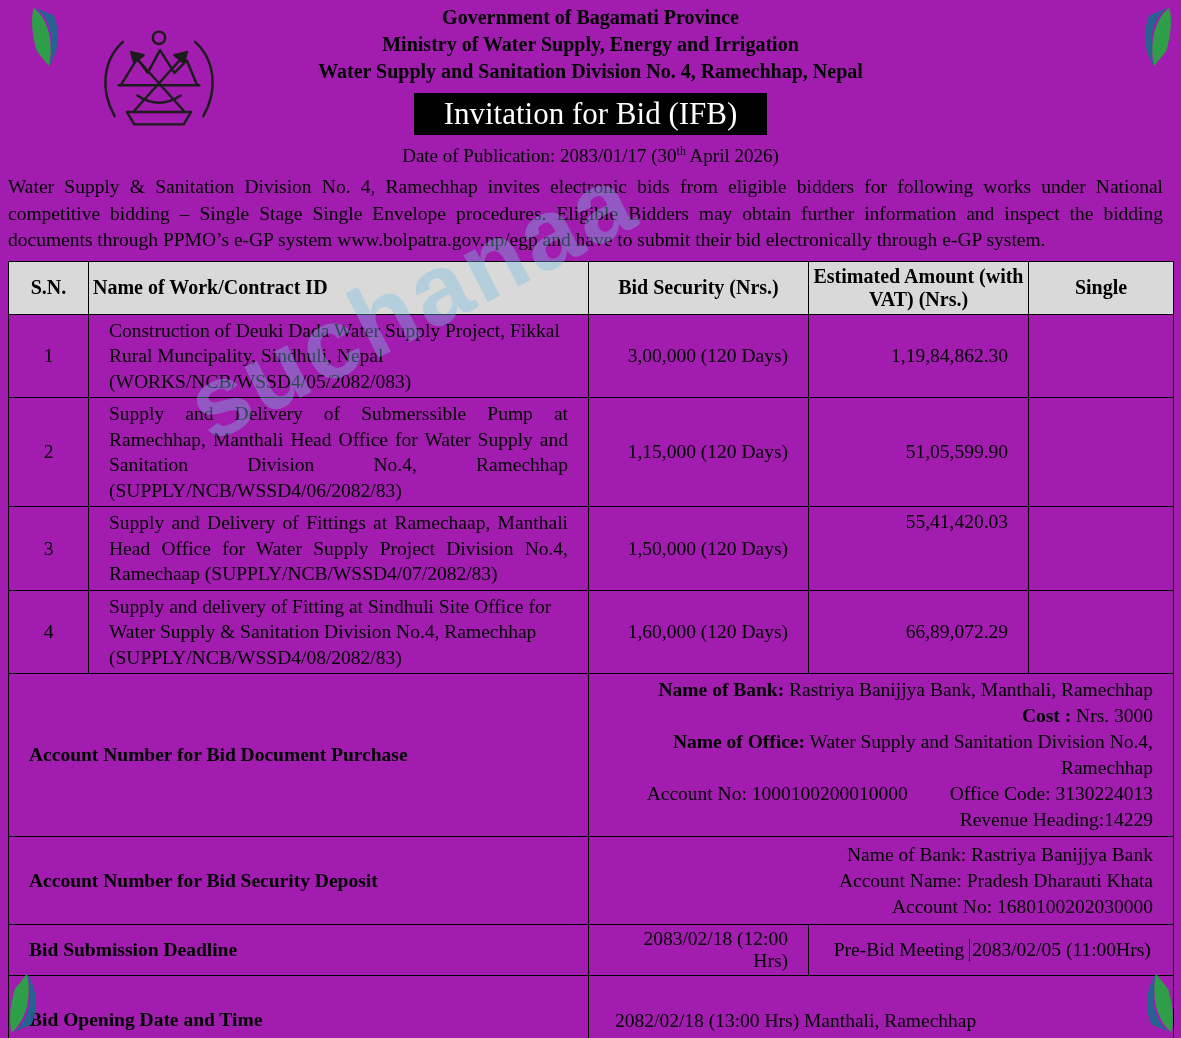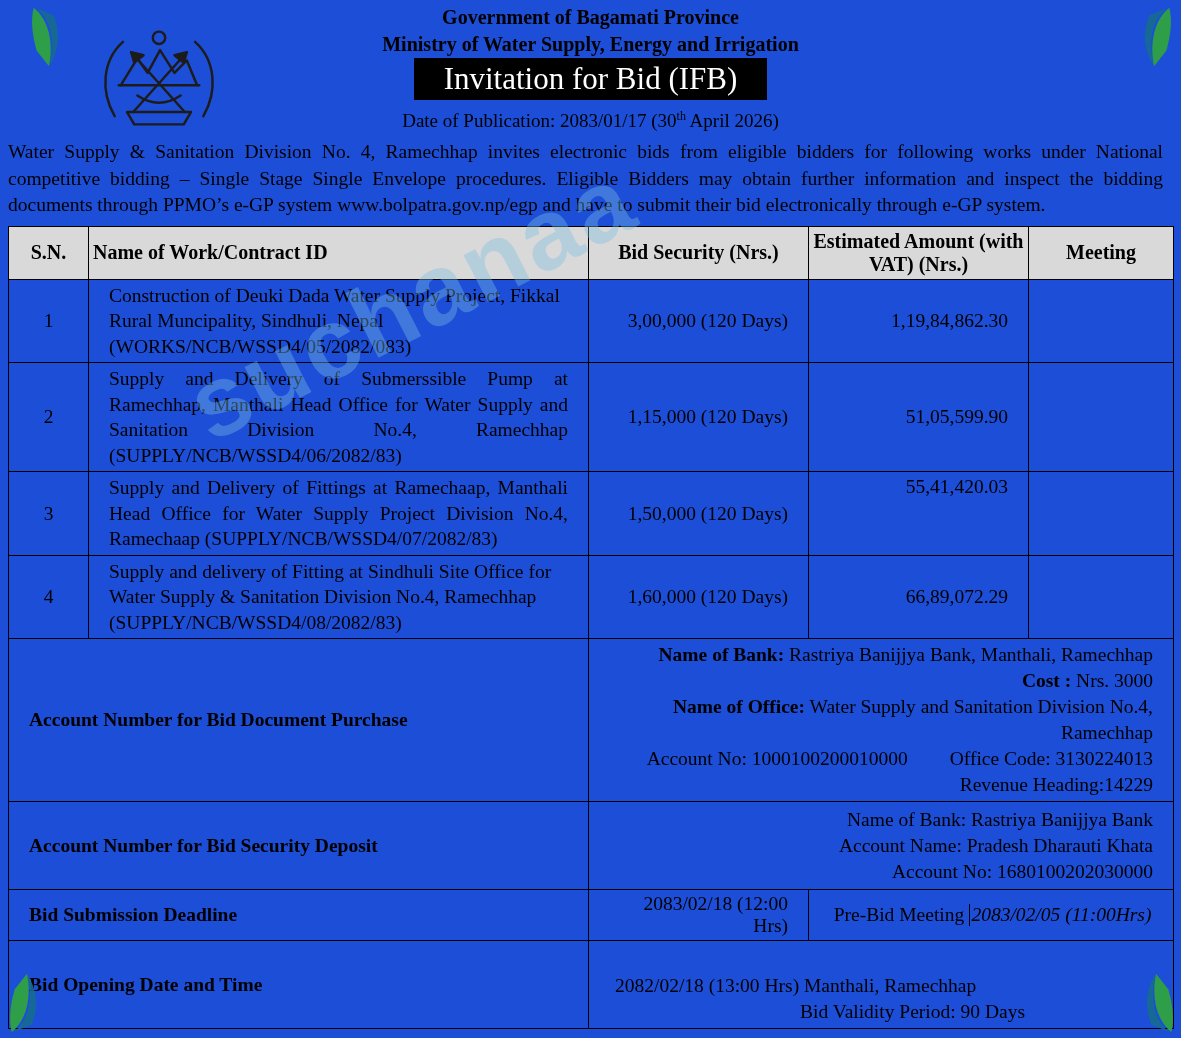--- a/index.html
+++ b/index.html
@@ -1,32 +1,32 @@
 <!DOCTYPE html>
 <html><head>
 <meta charset="utf-8">
 <style>
   * { box-sizing: border-box; margin: 0; padding: 0; }
   html,body { background:#ffffff; }
   body { width:1181px; height:1038px; font-family:"Liberation Serif", serif; color:#000; position:relative; overflow:hidden; }
-  .page { position:relative; width:1181px; height:1038px; background:#1d4ed8; }
+  .page { position:relative; width:1181px; height:1038px; background:#a21caf; }
 
   
   .corner { position:absolute; width:46px; height:66px; pointer-events:none; }
   .corner.tl { left:26px; top:4px; }
   .corner.tr { right:4px; top:4px; transform:scaleX(-1); }
   .corner.bl { left:4px; bottom:2px; transform:scaleY(-1); }
   .corner.br { right:2px; bottom:2px; transform:scale(-1,-1); }
 
   
   .emblem { position:absolute; left:92px; top:20px; width:134px; height:116px; }
 
   .header { text-align:center; padding-top:4px; }
   .hline { font-size:20px; font-weight:bold; line-height:27px; }
-  .banner-wrap { }
+  .banner-wrap { margin-top:8px; }
   .banner { display:inline-block; background:#000; color:#fff; font-size:31px; line-height:40px; padding:1px 30px; font-weight:normal; }
   .pubdate { font-size:19px; margin-top:9px; }
   .pubdate sup { font-size:12px; }
 
   .intro { margin:7px 18px 7px 8px; text-align:justify; font-size:19.5px; line-height:26.5px; }
 
   table.bid { border-collapse:collapse; margin:0 8px; width:1165px; table-layout:fixed; }
   table.bid th, table.bid td { border:1.6px solid #000; }
   table.bid th { background:#d9d9d9; font-size:20px; font-weight:bold; padding:3px 4px; vertical-align:middle; }
   th.name-h { text-align:left; padding-left:10px; }
@@ -36,21 +36,21 @@
   td.work.just { text-align:justify; }
   td.num { text-align:right; }
   td.num.top { vertical-align:top; padding-top:4px; }
   td.rowlabel { font-weight:bold; font-size:20px; padding-left:12px; }
   td.acct { text-align:right; padding-left:10px; line-height:26px; font-size:19.5px; }
   .acct-line b { font-weight:bold; }
   .oc { margin-left:42px; }
   .split { display:flex; align-items:flex-start; height:100%; }
   .split > span { display:flex; align-items:center; justify-content:center; }
   .split .a { flex:0 0 43.5%; border-right:1.6px solid #000; }
-  .split .b { flex:1;font-style:italic; }
+  .split .b { flex:1; }
   td.nopad { padding:0; }
   .open-l1 { text-align:left; padding-left:6px; line-height:26px;margin-top:29px; }
   .open-l2 { text-align:right; padding-right:128px; line-height:26px; }
 
   .division-chief { text-align:right; font-size:22px; font-weight:bold; margin:6px 10px 0 0; }
 
   .watermark { position:absolute; left:195px; top:355px; width:620px; transform:rotate(-27deg); transform-origin:left center;
     font-family:"Liberation Sans", sans-serif; font-weight:bold; font-size:100px; letter-spacing:3px;
     color:rgba(120,190,225,0.38); pointer-events:none; z-index:5; }
 </style>
@@ -85,20 +85,21 @@
     <path d="M40,88 L92,30 M90,88 L38,30"></path>
     <path d="M38,30 l12,3 l-9,7 z" fill="#1c1c1c"></path>
     <path d="M92,30 l-12,3 l9,7 z" fill="#1c1c1c"></path>
     <path d="M34,88 h62 l-7,12 h-48 z"></path>
     <path d="M44,72 q21,14 42,0"></path>
   </svg>
 
   <div class="header">
     <div class="hline">Government of Bagamati Province</div>
     <div class="hline">Ministry of Water Supply, Energy and Irrigation</div>
+    <div class="hline">Water Supply and Sanitation Division No. 4, Ramechhap, Nepal</div>
     <div class="banner-wrap">
       <span class="banner">Invitation for Bid (IFB)</span>
     </div>
     <div class="pubdate"><span>Date of Publication: 2083/01/17 (30</span><sup>th</sup><span> April 2026)</span></div>
   </div>
 
   <div class="intro">Water Supply &amp; Sanitation Division No. 4, Ramechhap invites electronic bids from eligible bidders for following works under National competitive bidding – Single Stage Single Envelope procedures. Eligible Bidders may obtain further information and inspect the bidding documents through PPMO’s e-GP system www.bolpatra.gov.np/egp and have to submit their bid electronically through e-GP system.</div>
 
   <table class="bid">
     <colgroup>
@@ -107,21 +108,21 @@
         <col style="width:220px">
         <col style="width:220px">
         <col style="width:145px">
     </colgroup>
     <tbody>
         <tr style="height:50px">
       <th>S.N.</th>
       <th class="name-h">Name of Work/Contract ID</th>
       <th>Bid Security (Nrs.)</th>
       <th>Estimated Amount (with VAT) (Nrs.)</th>
-      <th>Meeting</th>
+      <th>Single</th>
     </tr>
 
     <tr style="height:78px">
       <td class="sn">1</td>
       <td class="work">Construction of Deuki Dada Water Supply Project, Fikkal Rural Muncipality, Sindhuli, Nepal (WORKS/NCB/WSSD4/05/2082/083)</td>
       <td class="num">3,00,000 (120 Days)</td>
       <td class="num">1,19,84,862.30</td>
       <td></td>
     </tr>
 

